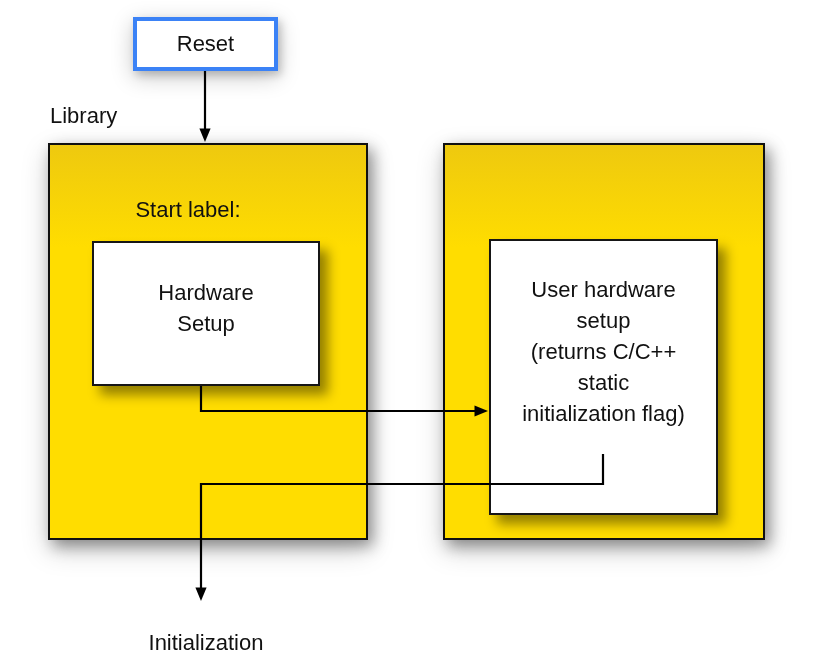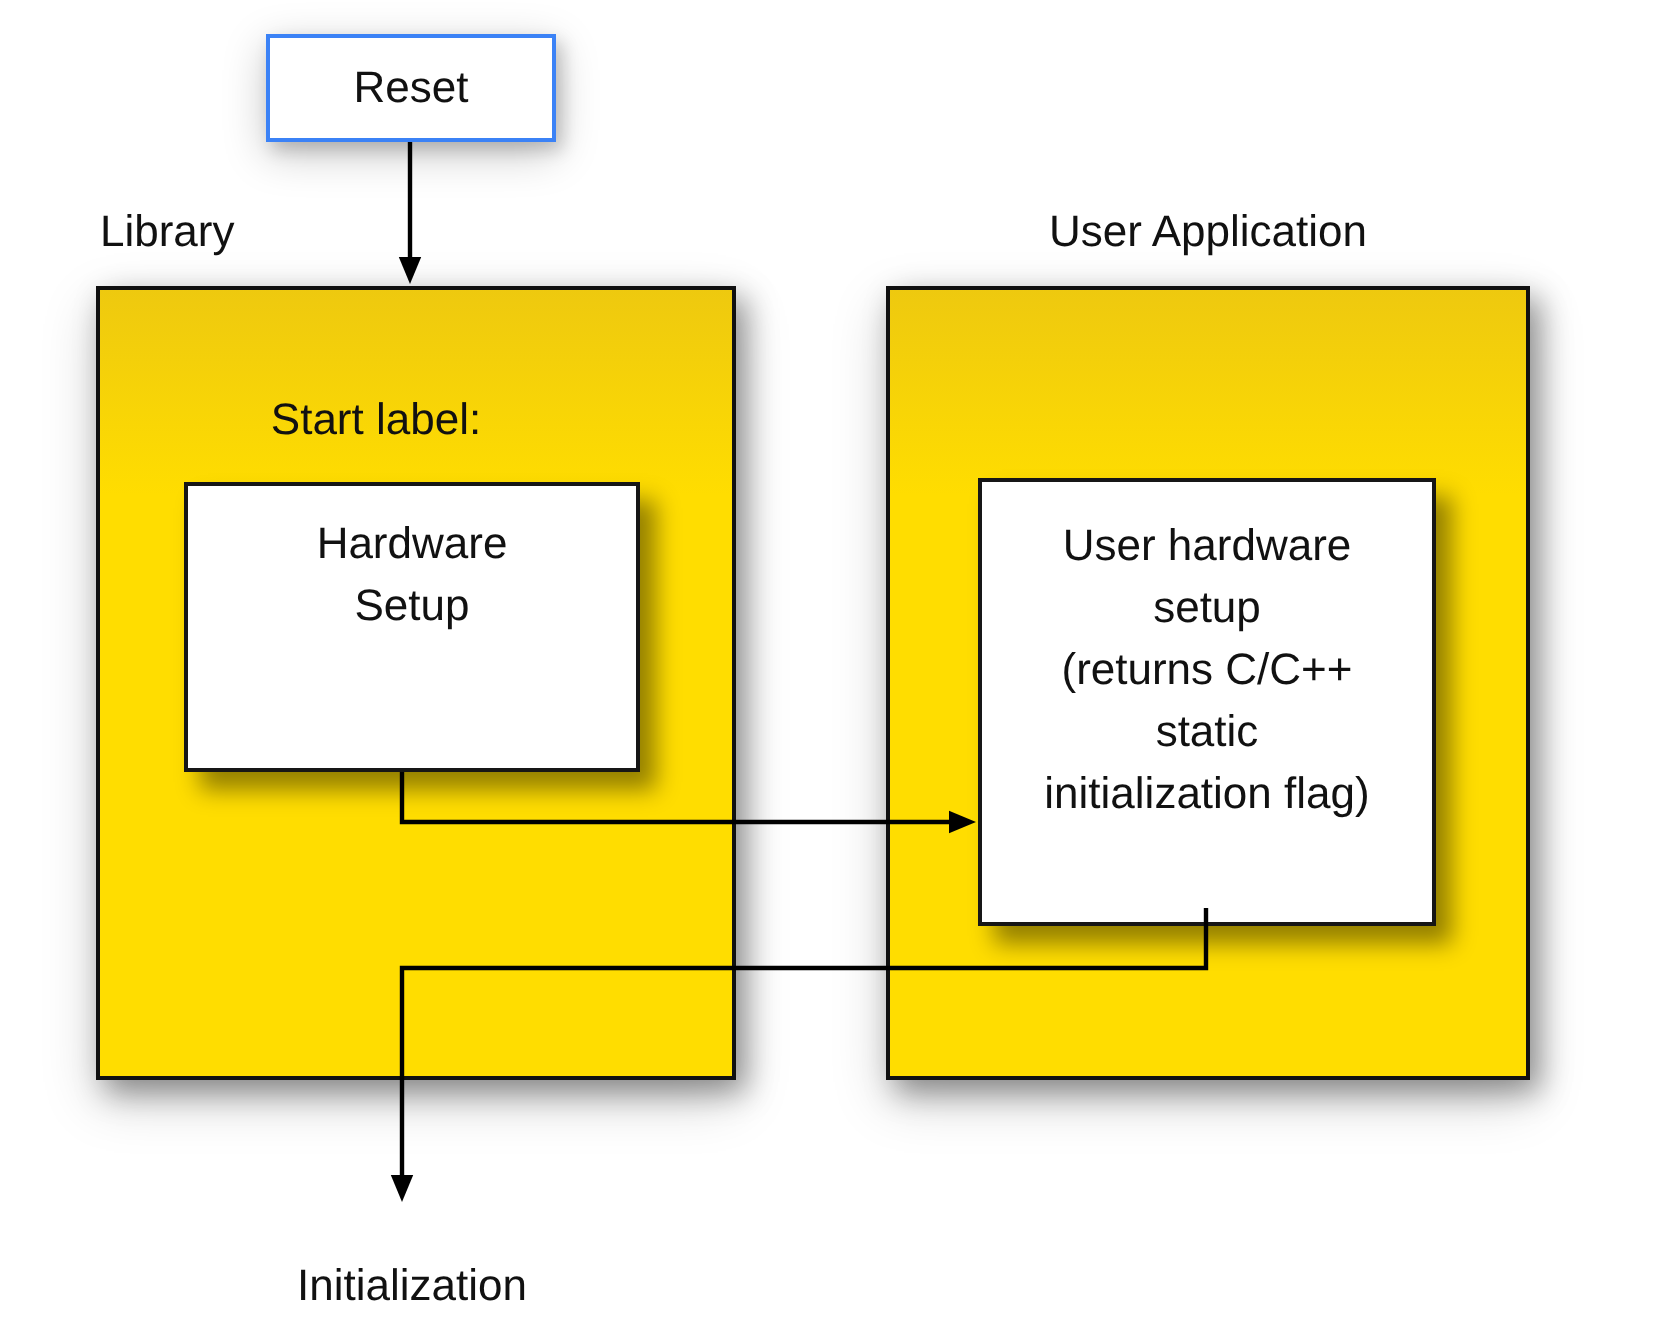--- a/index.html
+++ b/index.html
@@ -17,21 +17,21 @@
     overflow: hidden;
   }
   .box {
     position: absolute;
     box-sizing: border-box;
   }
   
   .reset-box {
     left: 133px; top: 17px; width: 145px; height: 54px;
     background: #ffffff;
-    border: 2px solid #3b82f6;
+    border: 4px solid #3b82f6;
     display: flex; align-items: center; justify-content: center;
     font-size: 22px;
     box-shadow: 0 6px 22px rgba(0,0,0,0.22), 3px 4px 8px rgba(0,0,0,0.18);
   }
   
   .section-title {
     position: absolute;
     font-size: 22px;
     line-height: 26px;
     white-space: nowrap;
@@ -63,22 +63,22 @@
     position: absolute;
     background: #ffffff;
     border: 2px solid #161616;
     box-sizing: border-box;
     text-align: center;
     font-size: 22px;
     line-height: 31px;
     white-space: pre-line;
     box-shadow: 8px 9px 11px rgba(0,0,0,0.42);
   }
-  .hw-box { left: 92px; top: 241px; width: 228px; height: 145px; padding-top: 13px; }
-  .uh-box { left: 489px; top: 239px; width: 229px; height: 224px; padding-top: 16px; }
+  .hw-box { left: 92px; top: 241px; width: 228px; height: 145px; padding-top: 34px; }
+  .uh-box { left: 489px; top: 239px; width: 229px; height: 276px; padding-top: 33px; }
   
   .init-label {
     position: absolute;
     left: 96px; top: 630px; width: 220px;
     text-align: center;
     font-size: 22px;
     white-space: nowrap;
   }
   
   .connectors {
@@ -93,21 +93,20 @@
 </head>
 <body>
 
 <div class="canvas">
 
   <div class="box reset-box">
     <span>Reset</span>
   </div>
 
   <div class="section-title library-title">Library</div>
-  <div class="section-title ua-title">User Application</div>
 
   <div class="panel panel-library"></div>
   <div class="panel panel-ua"></div>
 
   <div class="panel-label start-label">Start label:</div>
 
   <div class="inner-box hw-box">Hardware
 Setup</div>
   <div class="inner-box uh-box">User hardware
 setup

